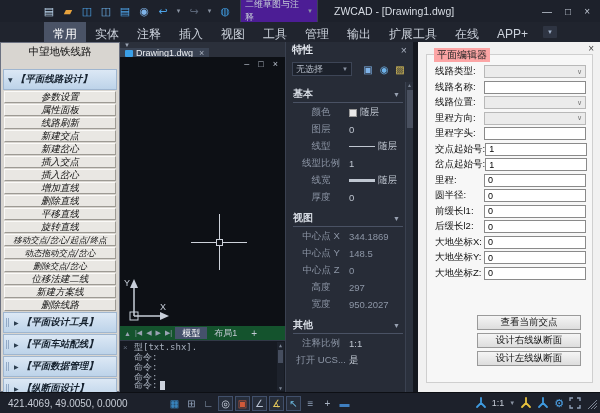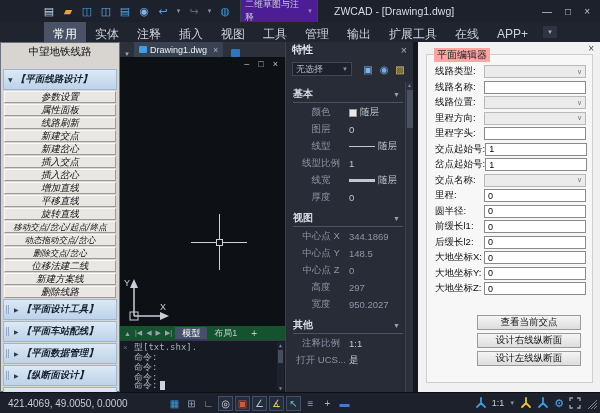--- a/index.html
+++ b/index.html
@@ -31,21 +31,21 @@
   
   .sidebar { position:absolute; left:0; top:0; width:120px; height:100%; background:#d8d5d0; border:1px solid #6b7180; font-family:"DejaVu Serif",serif; padding-top:1px; }
   .sb-title { font-size:10.5px; color:#111; text-align:center; height:24px; line-height:14px; }
   .sb-sec { height:21px; background:linear-gradient(#dce8f5,#bdd3e9); border:1px solid #9fb6d0; margin:1px 2px 0 2px; display:flex; align-items:center; font-weight:bold; font-size:9.5px; color:#15212e; font-style:italic; cursor:default; }
   .sb-sec .arr { font-size:6px; margin:0 3px 0 4px; color:#2c3e50; font-style:normal; }
   .sb-sec .grip { width:3px; height:9px; border-left:1px solid #93aac6; border-right:1px solid #93aac6; margin:0 1px 0 2px; }
   .sb-btn { height:12px; margin:1px 3px 0 3px; background:#e9e7e3; border:1px solid; border-color:#fbfaf8 #9d9a94 #9d9a94 #fbfaf8; font-size:9.5px; font-style:italic; color:#101010; display:flex; align-items:center; justify-content:center; cursor:default; line-height:1; }
 
   
   .drawing { position:absolute; left:120px; top:0; width:165px; height:100%; background:#0d1015; display:flex; flex-direction:column; }
-  .doctabs { height:15px; background:#2b303b; display:flex; align-items:flex-end; font-size:9px; color:#c7cdd8; }
+  .doctabs { height:15px; background:#2b303b; display:flex; align-items:flex-start; font-size:9px; color:#c7cdd8;flex-direction:column; }
   .doctabs .tcaret { font-size:6px; padding:0 4px; color:#9aa3b2; }
   .doctab { height:15px; background:#394252; display:flex; align-items:center; padding:0 5px; gap:3px; }
   .doctab .dicon { width:8px; height:7px; background:#3aa0e8; border-radius:1px; }
   .doctab .dlabel { font-size:9px; color:#eef1f5; }
   .doctab .dclose { font-size:9px; color:#aab2c0; margin-left:3px; }
   .newdoc { width:9px; height:8px; background:#2e77bd; margin-left:8px; border-radius:1px; }
   .canvas { flex:1; position:relative; background:#0d1015; }
   .mdi-ctl { position:absolute; top:2px; right:7px; display:flex; gap:9px; color:#b9c1cd; font-size:9px; }
   .ch-h { position:absolute; left:71px; top:185px; width:56px; height:1px; background:#cdd2da; }
   .ch-v { position:absolute; left:99px; top:157px; width:1px; height:56px; background:#cdd2da; }
@@ -180,20 +180,21 @@
       </div>
       <div id="sbButtons">
           <div class="sb-btn">参数设置</div>
           <div class="sb-btn">属性面板</div>
           <div class="sb-btn">线路刷新</div>
           <div class="sb-btn">新建交点</div>
           <div class="sb-btn">新建岔心</div>
           <div class="sb-btn">插入交点</div>
           <div class="sb-btn">插入岔心</div>
           <div class="sb-btn">增加直线</div>
+          <div class="sb-btn">删除直线</div>
           <div class="sb-btn">平移直线</div>
           <div class="sb-btn">旋转直线</div>
           <div class="sb-btn" style="font-size: 8.5px;">移动交点/岔心/起点/终点</div>
           <div class="sb-btn" style="font-size: 8.5px;">动态拖动交点/岔心</div>
           <div class="sb-btn" style="font-size: 8.5px;">删除交点/岔心</div>
           <div class="sb-btn">位移法建二线</div>
           <div class="sb-btn">新建方案线</div>
           <div class="sb-btn">删除线路</div>
         </div>
       <div id="sbSections">
@@ -442,26 +443,20 @@
               <label class="flabel">里程字头:</label>
               <input class="ctrl input" type="text" style="">
             </div>
             <div class="frow">
               <label class="flabel">交点起始号:</label>
               <input class="ctrl input" type="text" value="1" style="">
             </div>
             <div class="frow">
               <label class="flabel">岔点起始号:</label>
               <input class="ctrl input" type="text" value="1" style="">
-            </div>
-            <div class="frow">
-              <label class="flabel">交点名称:</label>
-              <div class="ctrl select">
-                <span class="chev">∨</span>
-              </div>
             </div>
             <div class="frow">
               <label class="flabel">里程:</label>
               <input class="ctrl input" type="text" value="0" style="">
             </div>
             <div class="frow">
               <label class="flabel">圆半径:</label>
               <input class="ctrl input" type="text" value="0" style="">
             </div>
             <div class="frow">

